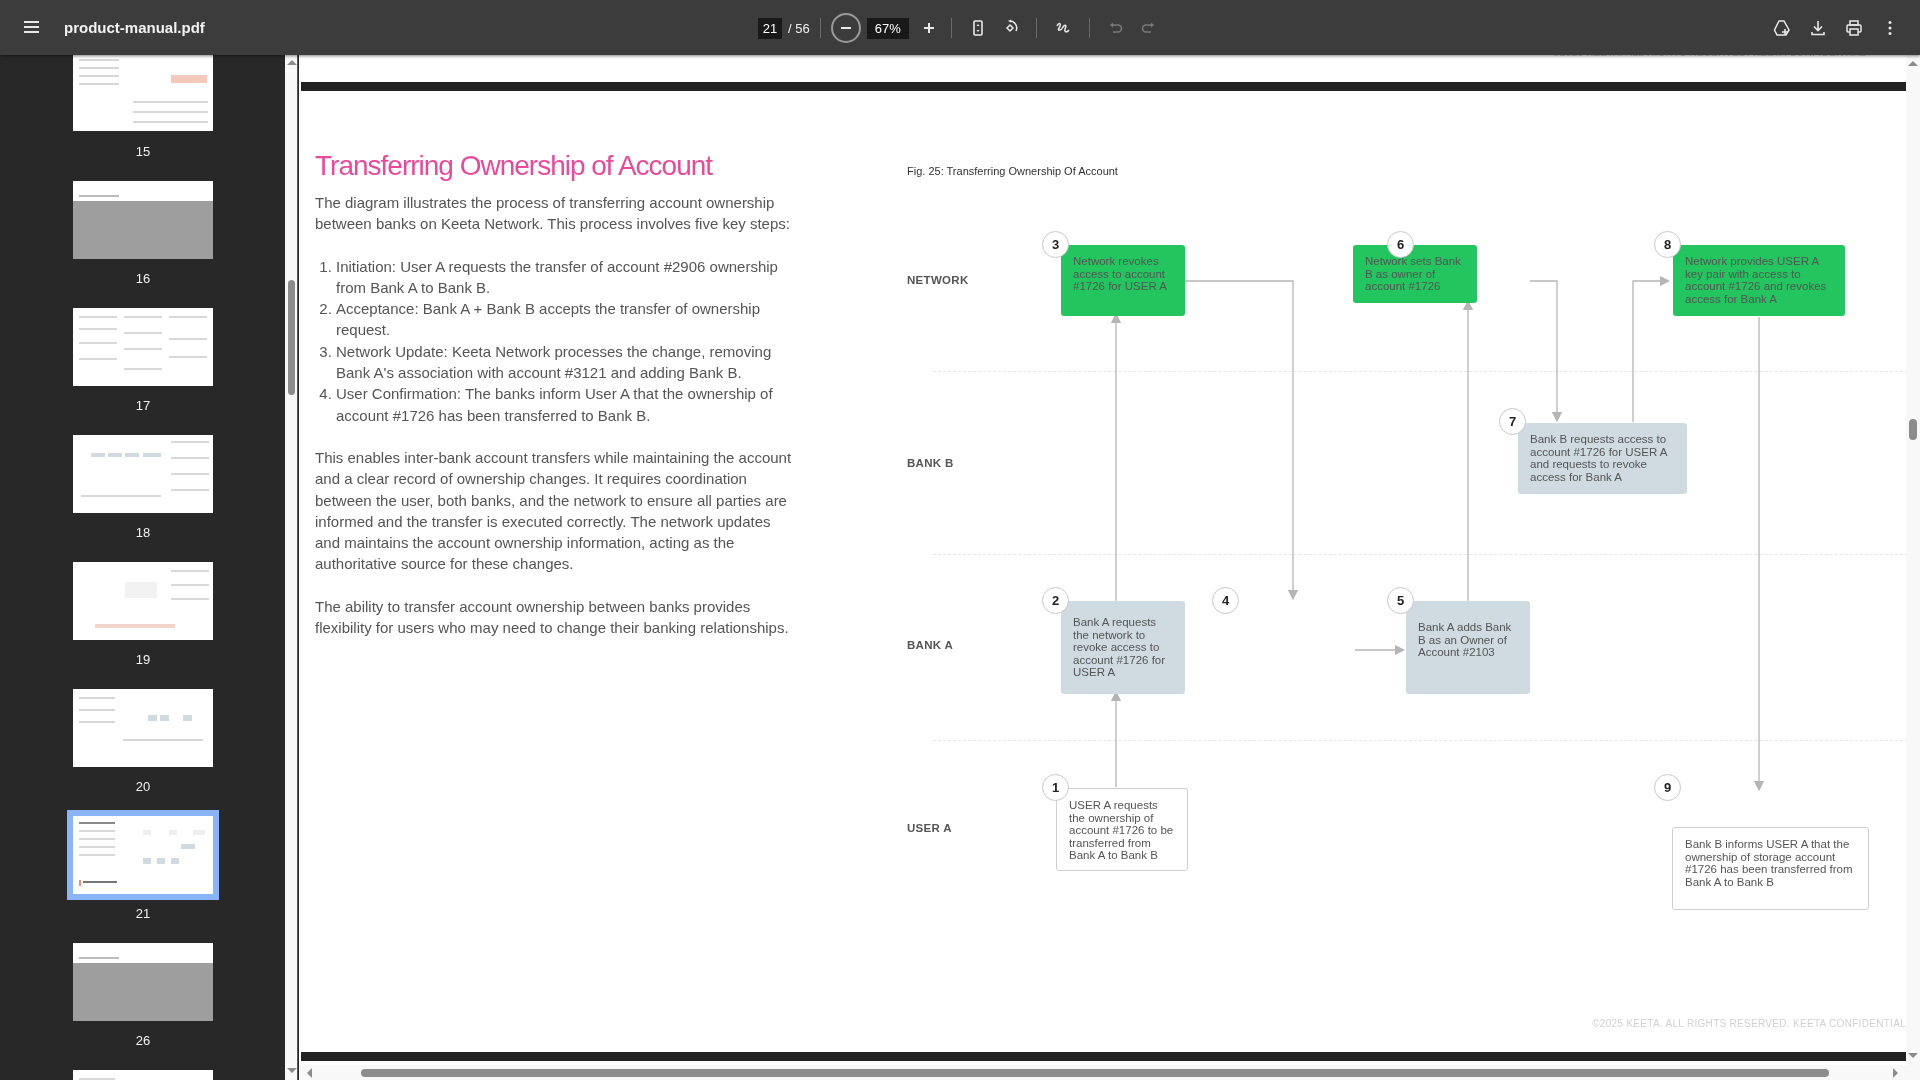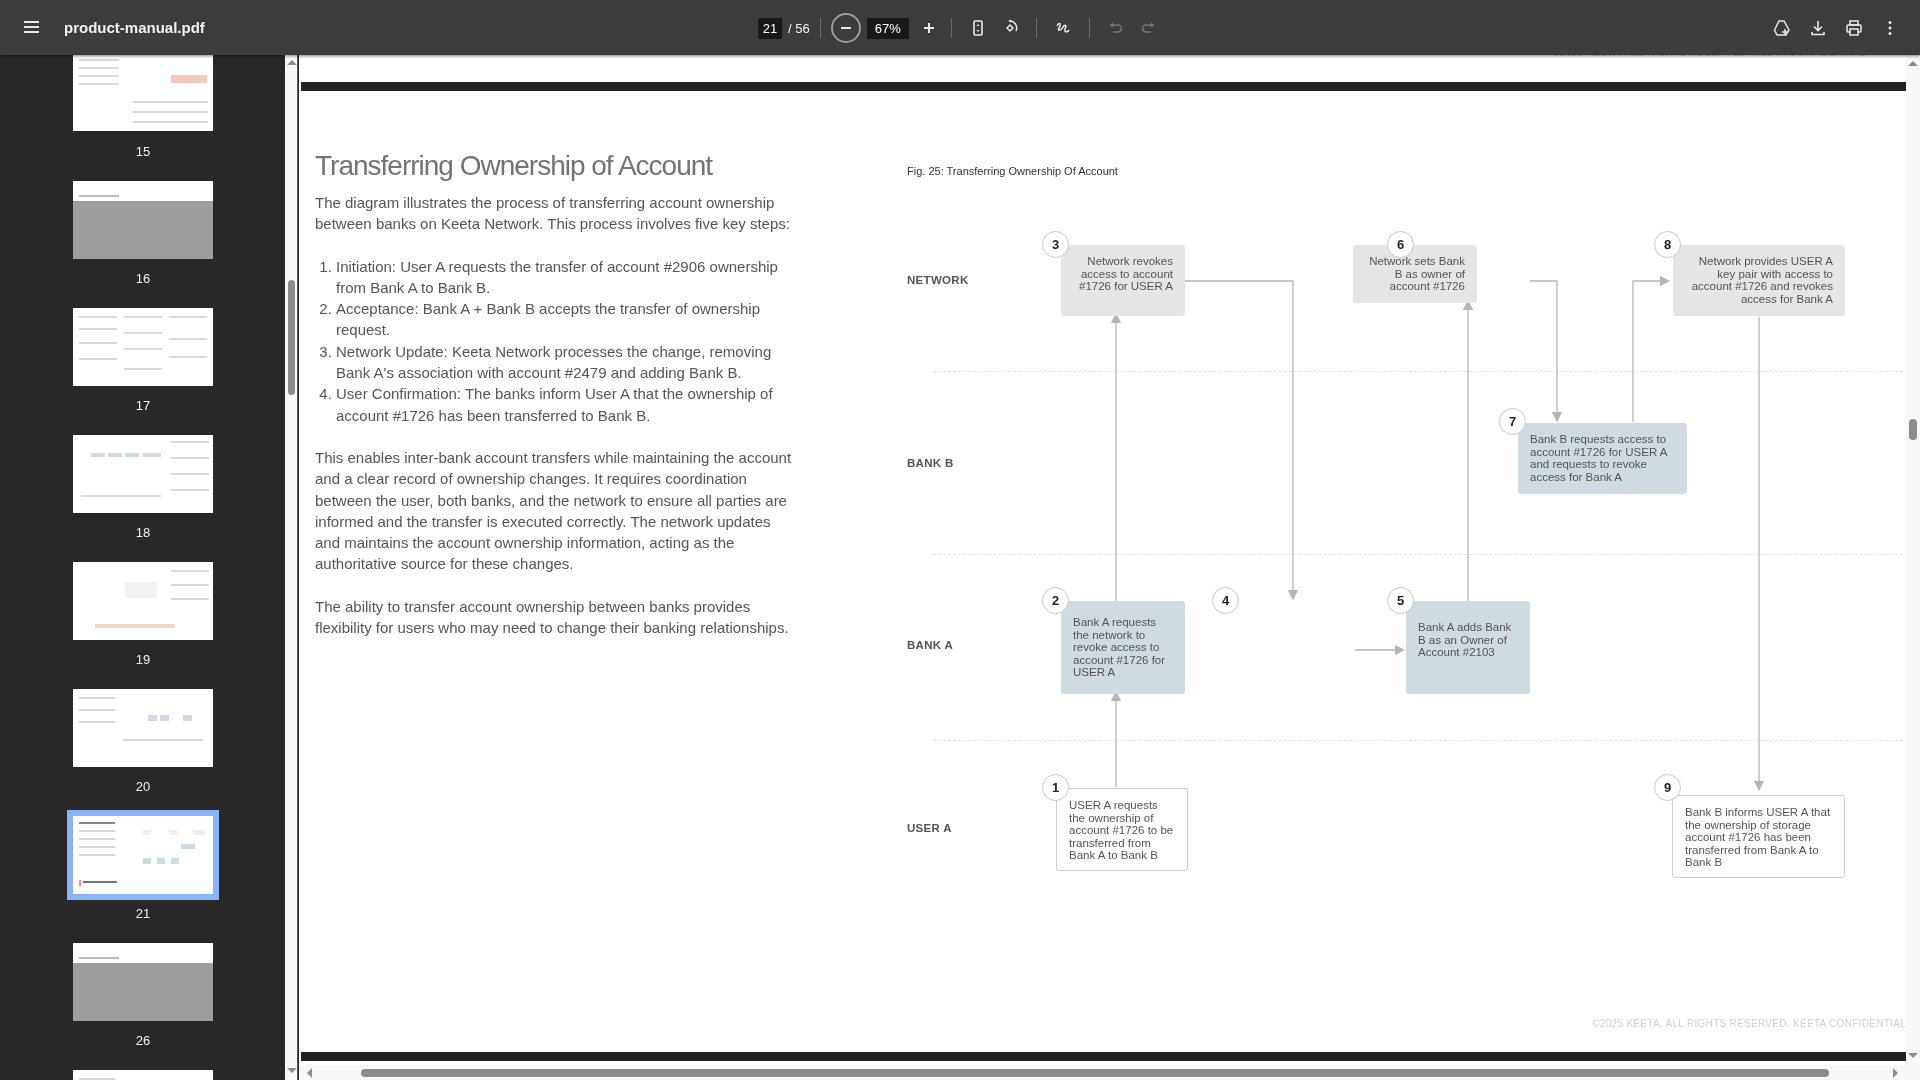--- a/index.html
+++ b/index.html
@@ -34,33 +34,33 @@
   .thumb .tb { position: absolute; background: #cfdbe0; }
   .side-scroll { position: absolute; left: 285px; top: 55px; width: 13px; height: 1025px; background: #f8f8f8; border-right: 1px solid #555; }
   .side-scroll .thumbbar { position: absolute; left: 3px; top: 225px; width: 7px; height: 115px; background: #8c8c8c; border-radius: 4px; }
   .arrow-up { position: absolute; width: 0; height: 0; border-left: 5px solid transparent; border-right: 5px solid transparent; border-bottom: 5px solid #8c8c8c; }
   .arrow-down { position: absolute; width: 0; height: 0; border-left: 5px solid transparent; border-right: 5px solid transparent; border-top: 5px solid #8c8c8c; }
 
   
   .viewer { position: absolute; left: 299px; top: 55px; width: 1607px; height: 1010px; background: #fff; overflow: hidden; }
   .copy-top { position: absolute; right: 40px; top: -8px; font-size: 10px; color: #c8c8c8; letter-spacing: .3px; }
   .page-bar { position: absolute; left: 2px; width: 1605px; height: 9px; background: #222; }
-  .doc-title { position: absolute; left: 16px; top: 95px; font-size: 28px; color: #737373; letter-spacing: -1px; font-weight: normal; }
+  .doc-title { position: absolute; left: 16px; top: 95px; font-size: 28px; color: #ec4899; letter-spacing: -1px; font-weight: normal; }
   .doc-body { position: absolute; left: 16px; top: 137px; width: 480px; font-size: 15px; color: #555; line-height: 21.3px; }
   .doc-body p { margin-bottom: 21px; }
   .doc-body ol { padding-left: 21px; margin-bottom: 21px; }
   .quote { position: absolute; left: 15px; top: 862px; border-left: 4px solid #ee8f72; padding-left: 18px; font-size: 31px; line-height: 39px; color: #222; letter-spacing: -1px; width: 480px; }
   .copy-bottom { position: absolute; right: 0; top: 963px; font-size: 10px; color: #d0d0d0; letter-spacing: .3px; }
 
   
   .fig-caption { position: absolute; left: 608px; top: 110px; font-size: 11px; color: #333; }
   .lane-label { position: absolute; left: 608px; font-size: 11.5px; font-weight: bold; color: #555; letter-spacing: .3px; }
   .lane-sep { position: absolute; left: 634px; width: 980px; border-top: 1px dashed #e6e6e6; }
   .node { position: absolute; font-size: 11.5px; line-height: 12.5px; color: #555; padding: 10px 12px; border-radius: 3px; }
-  .node.net { background: #e5e5e5; text-align: right; }
+  .node.net { background: #22c55e; }
   .node.bank { background: #cfdbe0; }
   .node.user { background: #fff; border: 1px solid #cfcfcf; }
   .badge { position: absolute; width: 27px; height: 27px; border-radius: 50%; background: #fff; border: 1px solid #c8c8c8; font-size: 13px; font-weight: bold; color: #222; text-align: center; line-height: 25px; }
   .diagram-svg { position: absolute; left: 0; top: 0; width: 1607px; height: 1010px; pointer-events: none; }
 
   
   .v-scroll { position: absolute; left: 1906px; top: 55px; width: 14px; height: 1025px; background: #f8f8f8; }
   .v-scroll .thumbbar { position: absolute; left: 3px; top: 364px; width: 8px; height: 21px; background: #8c8c8c; border-radius: 4px; }
   
   .h-scroll { position: absolute; left: 299px; top: 1065px; width: 1607px; height: 15px; background: #f8f8f8; }
@@ -256,21 +256,21 @@
 <div class="viewer">
   <div class="copy-top">©2025 KEETA. ALL RIGHTS RESERVED. KEETA CONFIDENTIAL</div>
   <div class="page-bar" style="top:27px"></div>
 
   <h1 class="doc-title">Transferring Ownership of Account</h1>
   <div class="doc-body">
     <p>The diagram illustrates the process of transferring account ownership between banks on Keeta Network. This process involves five key steps:</p>
     <ol>
       <li>Initiation: User A requests the transfer of account #2906 ownership from Bank A to Bank B.</li>
       <li>Acceptance: Bank A + Bank B accepts the transfer of ownership request.</li>
-      <li>Network Update: Keeta Network processes the change, removing Bank A's association with account #2479 and adding Bank B.</li>
+      <li>Network Update: Keeta Network processes the change, removing Bank A's association with account #3121 and adding Bank B.</li>
       <li>User Confirmation: The banks inform User A that the ownership of account #1726 has been transferred to Bank B.</li>
     </ol>
     <p>This enables inter-bank account transfers while maintaining the account and a clear record of ownership changes. It requires coordination between the user, both banks, and the network to ensure all parties are informed and the transfer is executed correctly. The network updates and maintains the account ownership information, acting as the authoritative source for these changes.</p>
     <p>The ability to transfer account ownership between banks provides flexibility for users who may need to change their banking relationships.</p>
   </div>
 
   <div class="fig-caption">Fig. 25: Transferring Ownership Of Account</div>
   <div class="lane-label" style="top:219px">NETWORK</div>
   <div class="lane-label" style="top:402px">BANK B</div>
   <div class="lane-label" style="top:584px">BANK A</div>
@@ -321,21 +321,21 @@
   <div class="badge" style="left:743px;top:532px">2</div>
 
   <div class="badge" style="left:913px;top:532px">4</div>
 
   <div class="node bank" style="left:1107px;top:546px;width:124px;height:93px;padding-top:20px">Bank A adds Bank B as an Owner of Account #2103</div>
   <div class="badge" style="left:1088px;top:532px">5</div>
 
   <div class="node user" style="left:757px;top:733px;width:132px;height:83px">USER A requests the ownership of account #1726 to be transferred from Bank A to Bank B</div>
   <div class="badge" style="left:743px;top:719px">1</div>
 
-  <div class="node user" style="left:1373px;top:740px;width:173px;height:83px">Bank B informs USER A that the ownership of storage account #1726 has been transferred from Bank A to Bank B</div>
+  <div class="node user" style="left:1373px;top:772px;width:197px;height:83px">Bank B informs USER A that the ownership of storage account #1726 has been transferred from Bank A to Bank B</div>
   <div class="badge" style="left:1355px;top:719px">9</div>
 
   <div class="copy-bottom">©2025 KEETA. ALL RIGHTS RESERVED. KEETA CONFIDENTIAL</div>
   <div class="page-bar" style="top:997px"></div>
 </div>
 
 <div class="v-scroll">
   <div class="arrow-up" style="left:2px;top:6px"></div>
   <div class="thumbbar"></div>
   <div class="arrow-down" style="left:2px;top:998px"></div>

